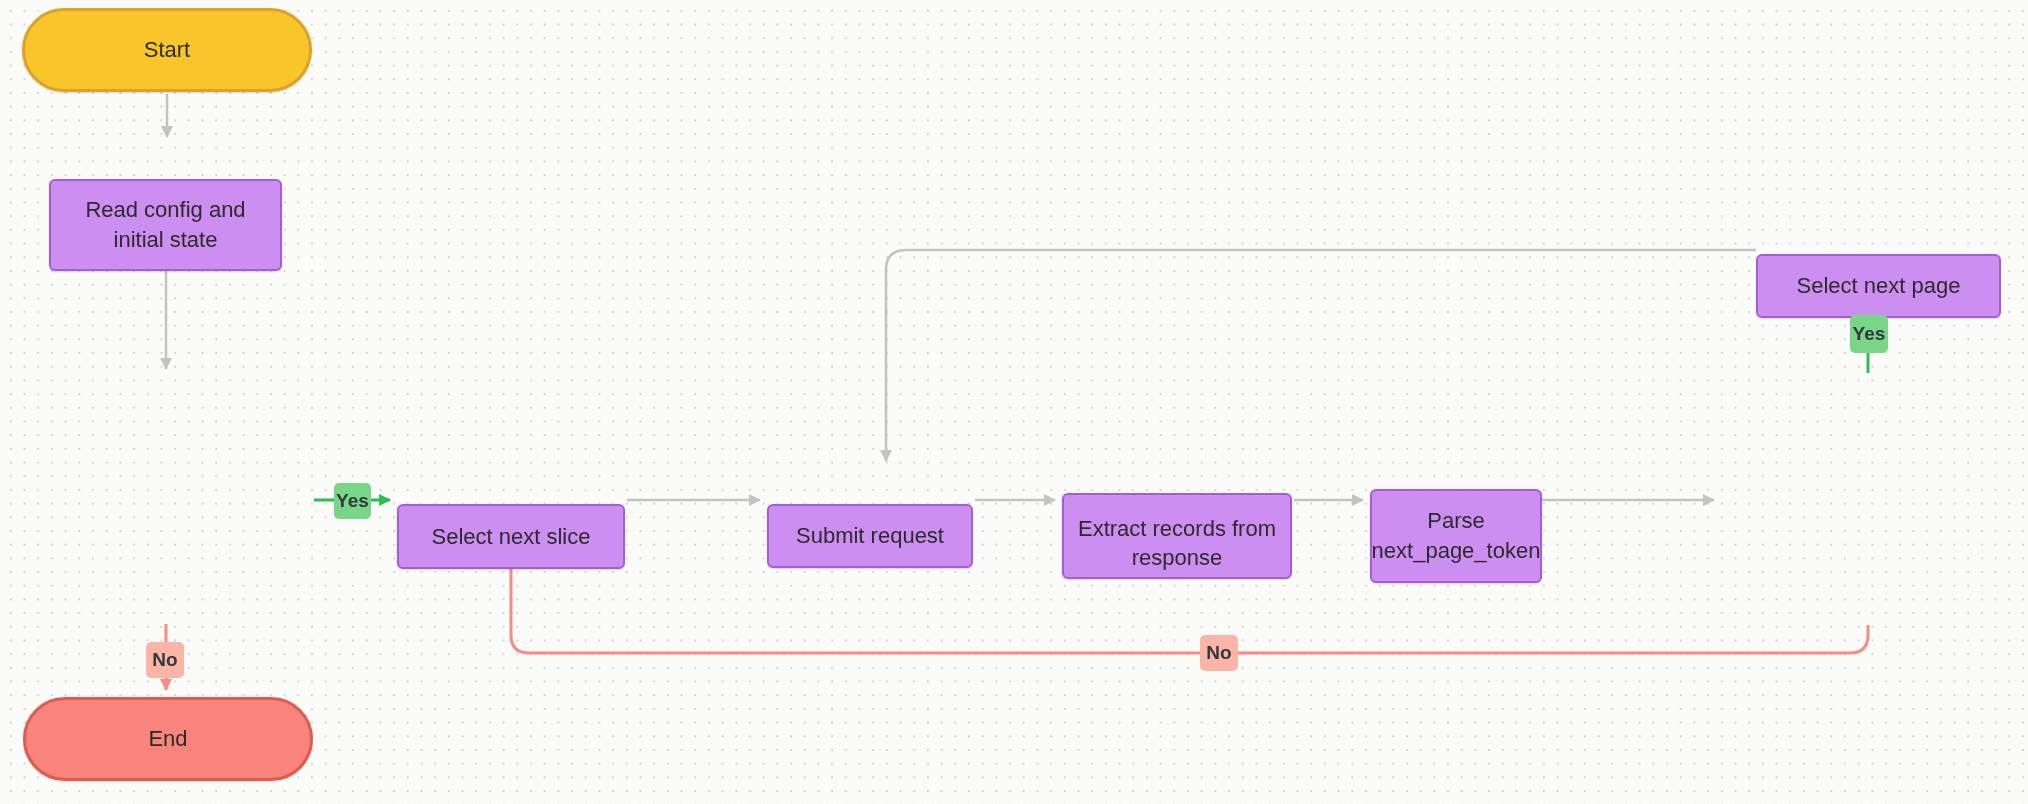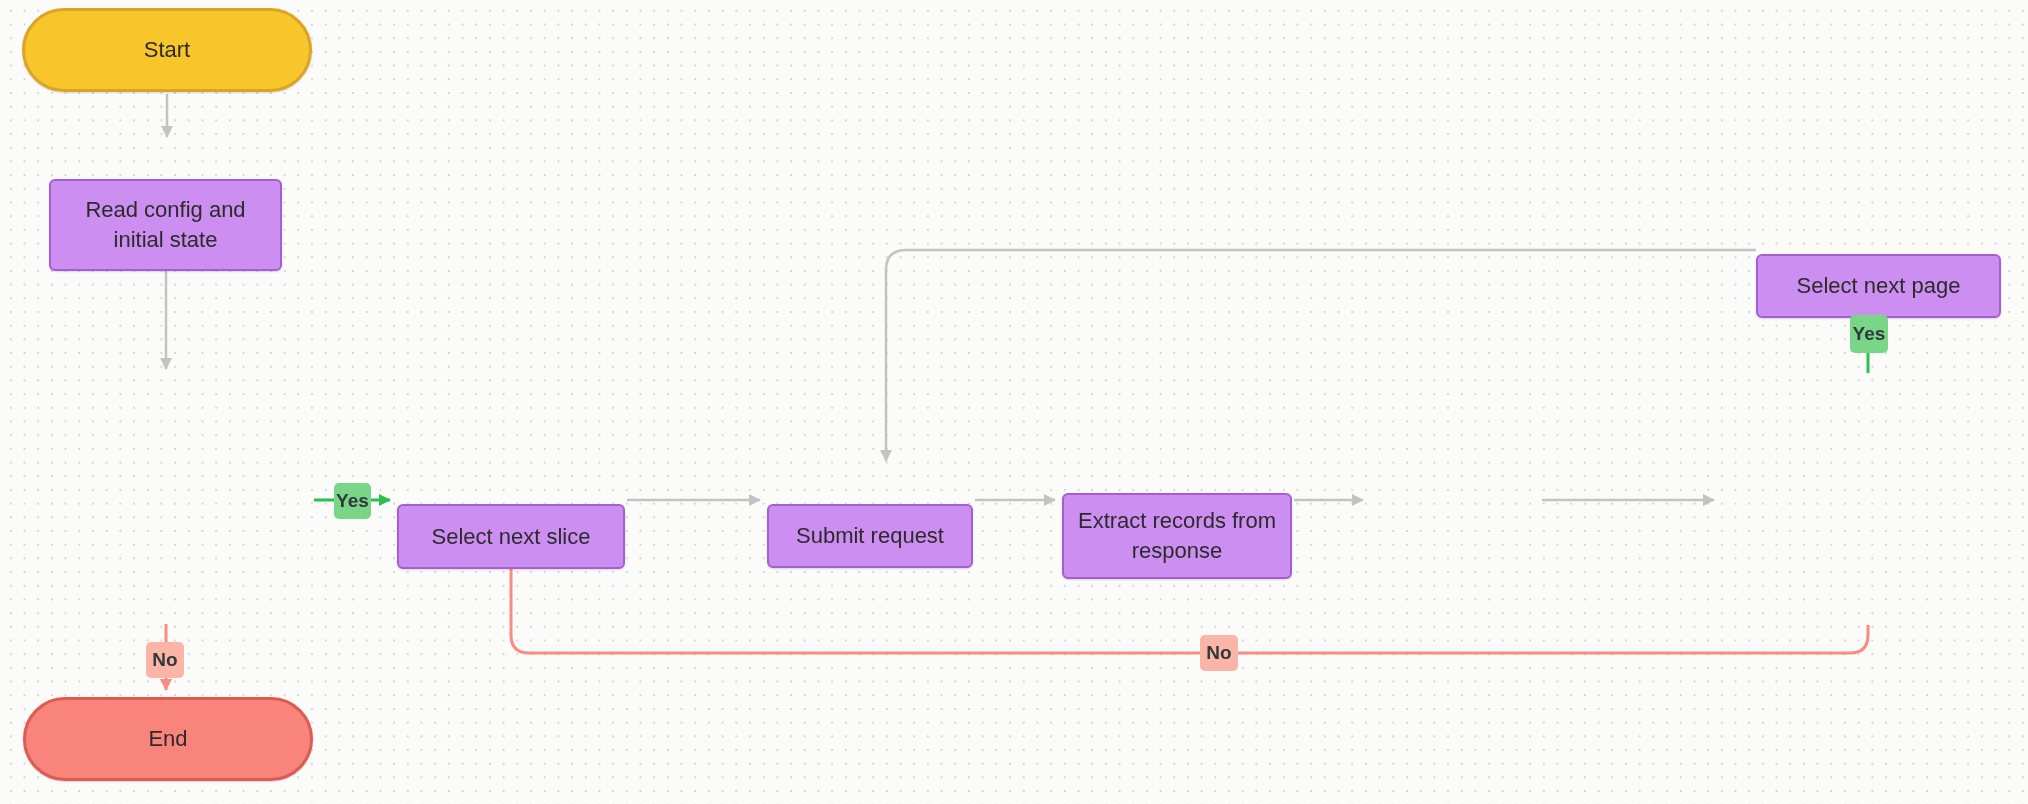--- a/index.html
+++ b/index.html
@@ -134,24 +134,27 @@
 
 
   <div class="node process" style="left:397px; top:468px; width:228px; height:65px;text-align:center;">
     <span>Select next slice</span>
   </div>
 
   <div class="node process" style="left:767px; top:468px; width:206px; height:64px;">
     <span>Submit request</span>
   </div>
 
-  <div class="node process" style="left:1062px; top:457px; width:230px; height:86px;">
+  <div class="node process" style="left:1062px; top:457px; width:230px; height:86px;align-items:flex-end;">
     <span>Extract records from response</span>
   </div>
 
+  <div class="node process" style="left:1370px; top:453px; width:172px; height:94px;">
+    <span>Parse next_page_token</span>
+  </div>
 
 
   <div class="node process" style="left:1756px; top:218px; width:245px; height:64px;">
     <span>Select next page</span>
   </div>
 
   <div class="node terminal end" style="left:23px; top:697px; width:290px; height:84px;">
     <span>End</span>
   </div>
 

